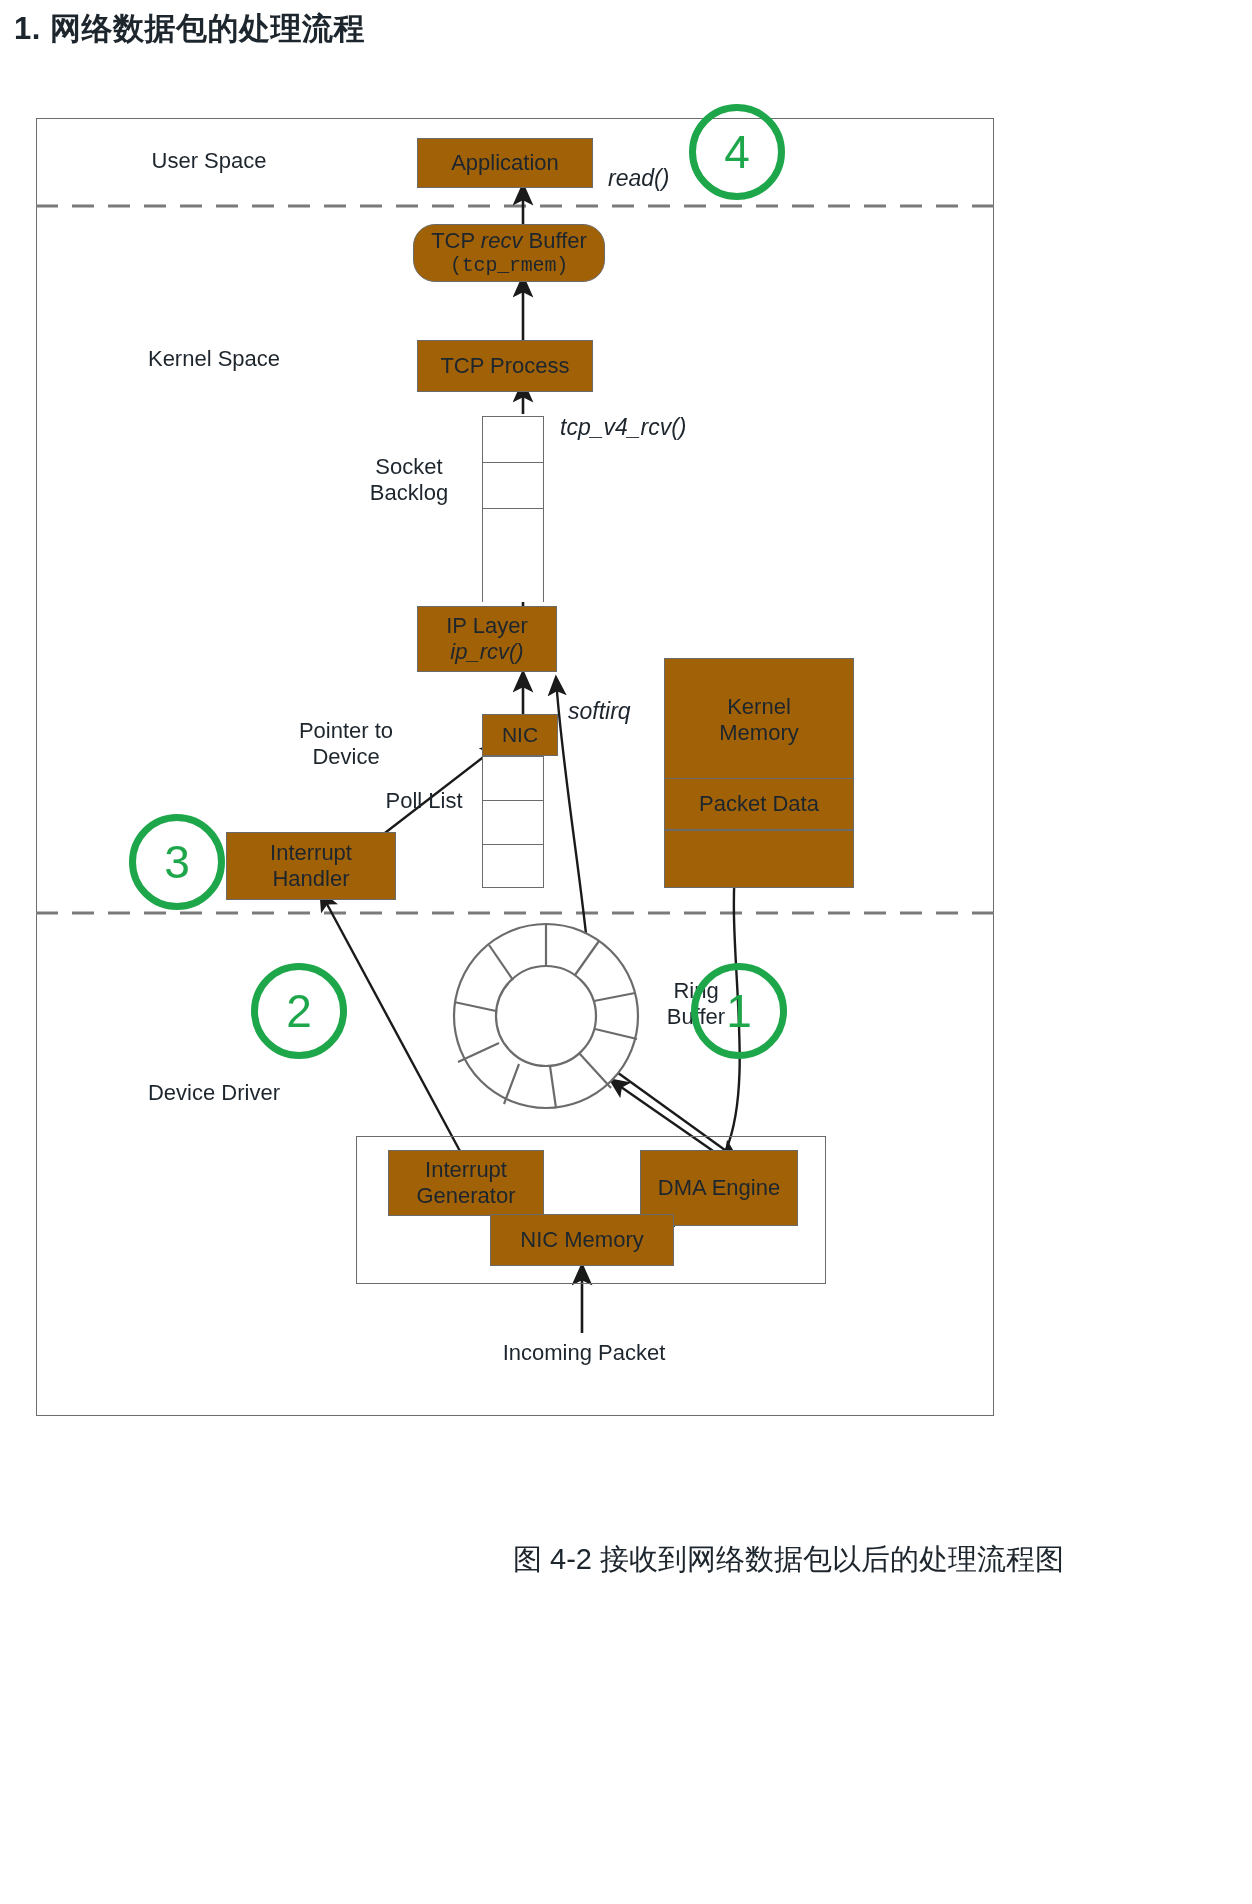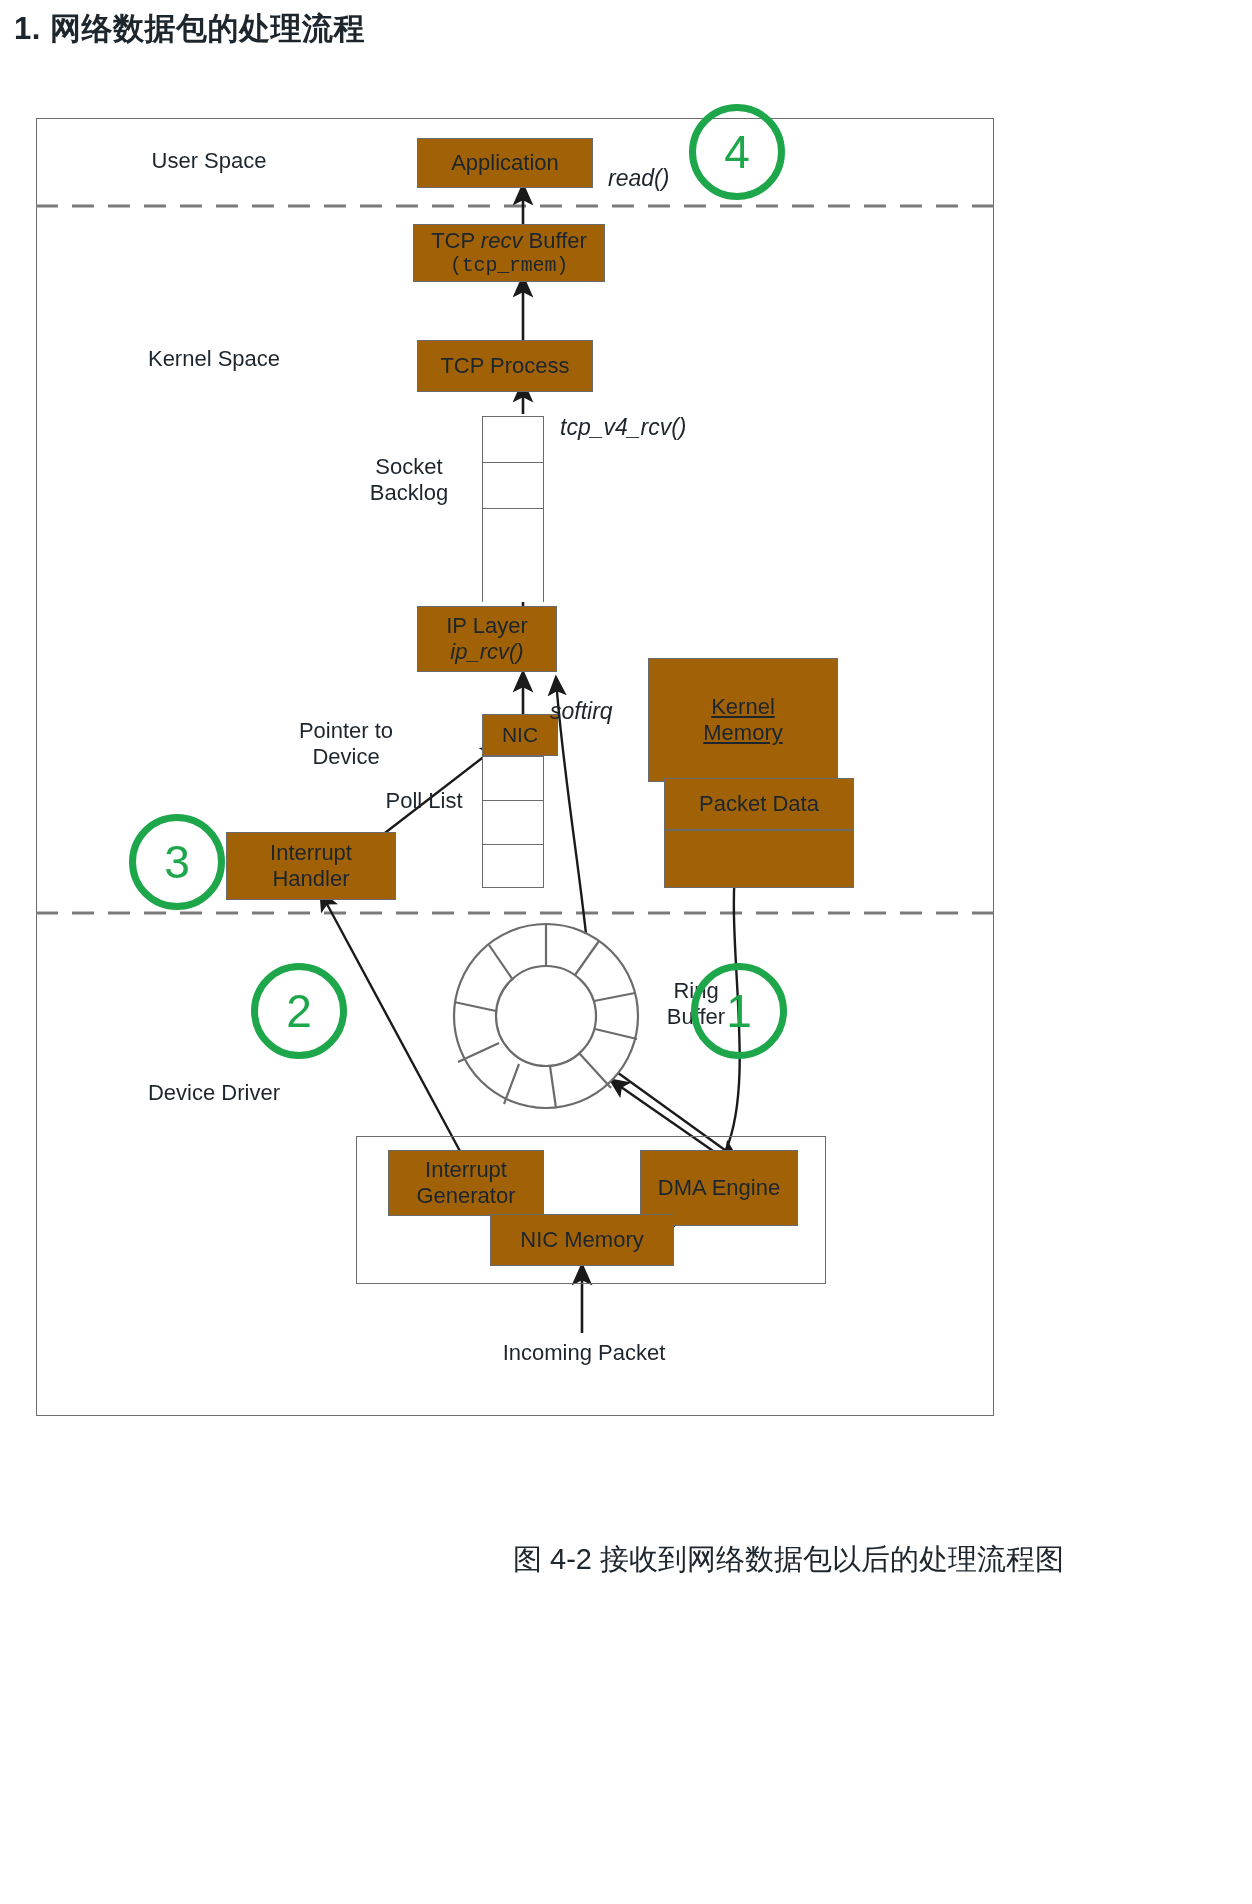--- a/index.html
+++ b/index.html
@@ -127,21 +127,21 @@
   </svg>
 
   <div class="freelabel" style="left:88px;top:30px;width:170px;">User Space</div>
   <div class="freelabel" style="left:78px;top:228px;width:200px;">Kernel Space</div>
   <div class="freelabel" style="left:68px;top:962px;width:220px;">Device Driver</div>
 
   <div class="nodebox" style="left:381px;top:20px;width:176px;height:50px;">
     <span class="ln">Application</span>
   </div>
 
-  <div class="nodebox" style="left:377px;top:106px;width:192px;height:58px;">
+  <div class="nodebox" style="left:377px;top:106px;width:192px;height:58px;border-radius:22px;">
     <span class="ln"><span>TCP </span><span class="ital">recv</span><span> Buffer</span></span>
     <span class="ln mono">(tcp_rmem)</span>
   </div>
 
   <div class="nodebox" style="left:381px;top:222px;width:176px;height:52px;">
     <span class="ln">TCP Process</span>
   </div>
 
   <div>
     <div class="stackcell" style="left:446px;top:298px;width:62px;height:46px;"></div>
@@ -169,21 +169,21 @@
   <div class="freelabel" style="left:318px;top:670px;width:140px;">Poll List</div>
   <div class="freelabel" style="left:220px;top:600px;width:180px;">Pointer to
 Device</div>
 
   <div class="nodebox" style="left:190px;top:714px;width:170px;height:68px;">
 
     <span class="ln" style="white-space:pre-line;">Interrupt
 Handler</span>
   </div>
 
-  <div class="nodebox" style="left:612px;top:540px;width:190px;height:124px;text-decoration:underline;">
+  <div class="nodebox" style="left:628px;top:540px;width:190px;height:124px;">
     <span class="ln" style="white-space:pre-line;">Kernel
 Memory</span>
   </div>
   <div class="nodebox" style="left:628px;top:660px;width:190px;height:52px;">
     <span class="ln">Packet Data</span>
   </div>
   <div class="nodebox" style="left:628px;top:712px;width:190px;height:58px;"></div>
 
   <div class="freelabel" style="left:600px;top:860px;width:120px;">Ring
 Buffer</div>
@@ -200,21 +200,21 @@
   </div>
 
   <div class="nodebox" style="left:454px;top:1096px;width:184px;height:52px;">
     <span class="ln">NIC Memory</span>
   </div>
 
   <div class="freelabel" style="left:430px;top:1222px;width:236px;">Incoming Packet</div>
 
   <div class="italic-label" style="left:572px;top:47px;">read()</div>
   <div class="italic-label" style="left:524px;top:296px;">tcp_v4_rcv()</div>
-  <div class="italic-label" style="left:514px;top:580px;">softirq</div>
+  <div class="italic-label" style="left:532px;top:580px;">softirq</div>
 
   <div class="marker-circle" style="left:653px;top:-14px;width:96px;height:96px;border:7px solid #1EA64A;color:#1EA64A;">
     <span>4</span>
   </div>
   <div class="marker-circle" style="left:93px;top:696px;width:96px;height:96px;border:7px solid #1EA64A;color:#1EA64A;">
     <span>3</span>
   </div>
   <div class="marker-circle" style="left:215px;top:845px;width:96px;height:96px;border:7px solid #1EA64A;color:#1EA64A;">
     <span>2</span>
   </div>

